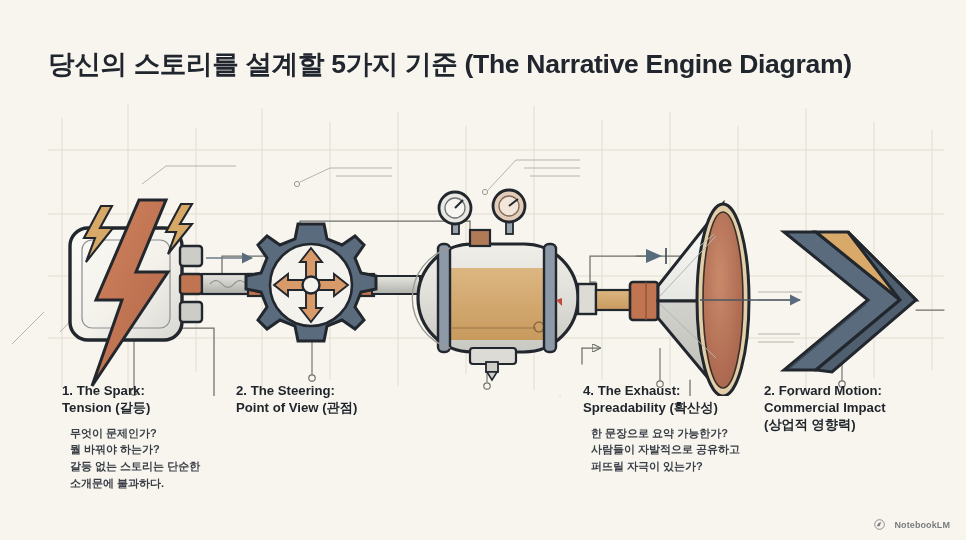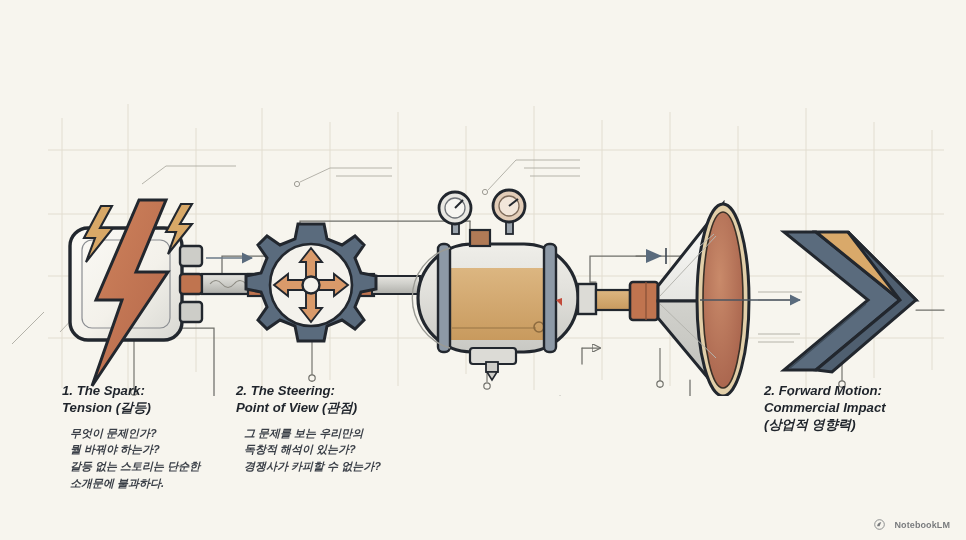--- a/index.html
+++ b/index.html
@@ -39,21 +39,20 @@
     left: 0; top: 96px;
     width: 966px; height: 300px;
   }
   
   #captions {
     position: absolute;
     left: 0;
     top: 383px;
     width: 874px;
     height: 120px;
-    font-style: italic;
   }
   .caption {
     position: absolute;
     top: 0;
     width: 178px;
   }
   .caption-head {
     font-size: 13.2px;
     font-weight: 700;
     color: #1f242b;
@@ -113,20 +112,21 @@
       <line x1="806" y1="108" x2="806" y2="388"></line>
       <line x1="874" y1="122" x2="874" y2="378"></line>
       <line x1="932" y1="130" x2="932" y2="370"></line>
       <line x1="48" y1="150" x2="944" y2="150"></line>
       <line x1="48" y1="214" x2="944" y2="214"></line>
       <line x1="48" y1="276" x2="944" y2="276"></line>
       <line x1="48" y1="338" x2="944" y2="338"></line>
     </g>
   </svg>
 
+  <div id="title">당신의 스토리를 설계할 5가지 기준 (The Narrative Engine Diagram)</div>
 
   <svg id="diagram" viewBox="0 0 966 300" xmlns="http://www.w3.org/2000/svg">
 
     <defs>
       <linearGradient id="gBatteryFace" x1="0" y1="0" x2="1" y2="1">
         <stop offset="0%" stop-color="#fbfaf6"></stop>
         <stop offset="55%" stop-color="#f3f1ea"></stop>
         <stop offset="100%" stop-color="#d7d7d2"></stop>
       </linearGradient>
       <linearGradient id="gBolt" x1="0" y1="0" x2="1" y2="1">
@@ -361,26 +361,30 @@
 Tension (갈등)</p>
       <p class="caption-body">무엇이 문제인가?
 뭘 바꿔야 하는가?
 갈등 없는 스토리는 단순한
 소개문에 불과하다.</p>
     </div>
 
     <div class="caption cap2">
       <p class="caption-head">2. The Steering:
 Point of View (관점)</p>
-      <p class="caption-body">그 문제를 보는 우리만의
-독창적 해석이 있는가?
-경쟁사가 카피할 수 없는가?</p>
     </div>
 
 
+    <div class="caption cap4">
+      <p class="caption-head">4. The Exhaust:
+Spreadability (확산성)</p>
+      <p class="caption-body">한 문장으로 요약 가능한가?
+사람들이 자발적으로 공유하고
+퍼뜨릴 자극이 있는가?</p>
+    </div>
 
     <div class="caption cap5">
       <p class="caption-head">2. Forward Motion:
 Commercial Impact
 (상업적 영향력)</p>
     </div>
 
   </div>
 
   <div id="watermark">

